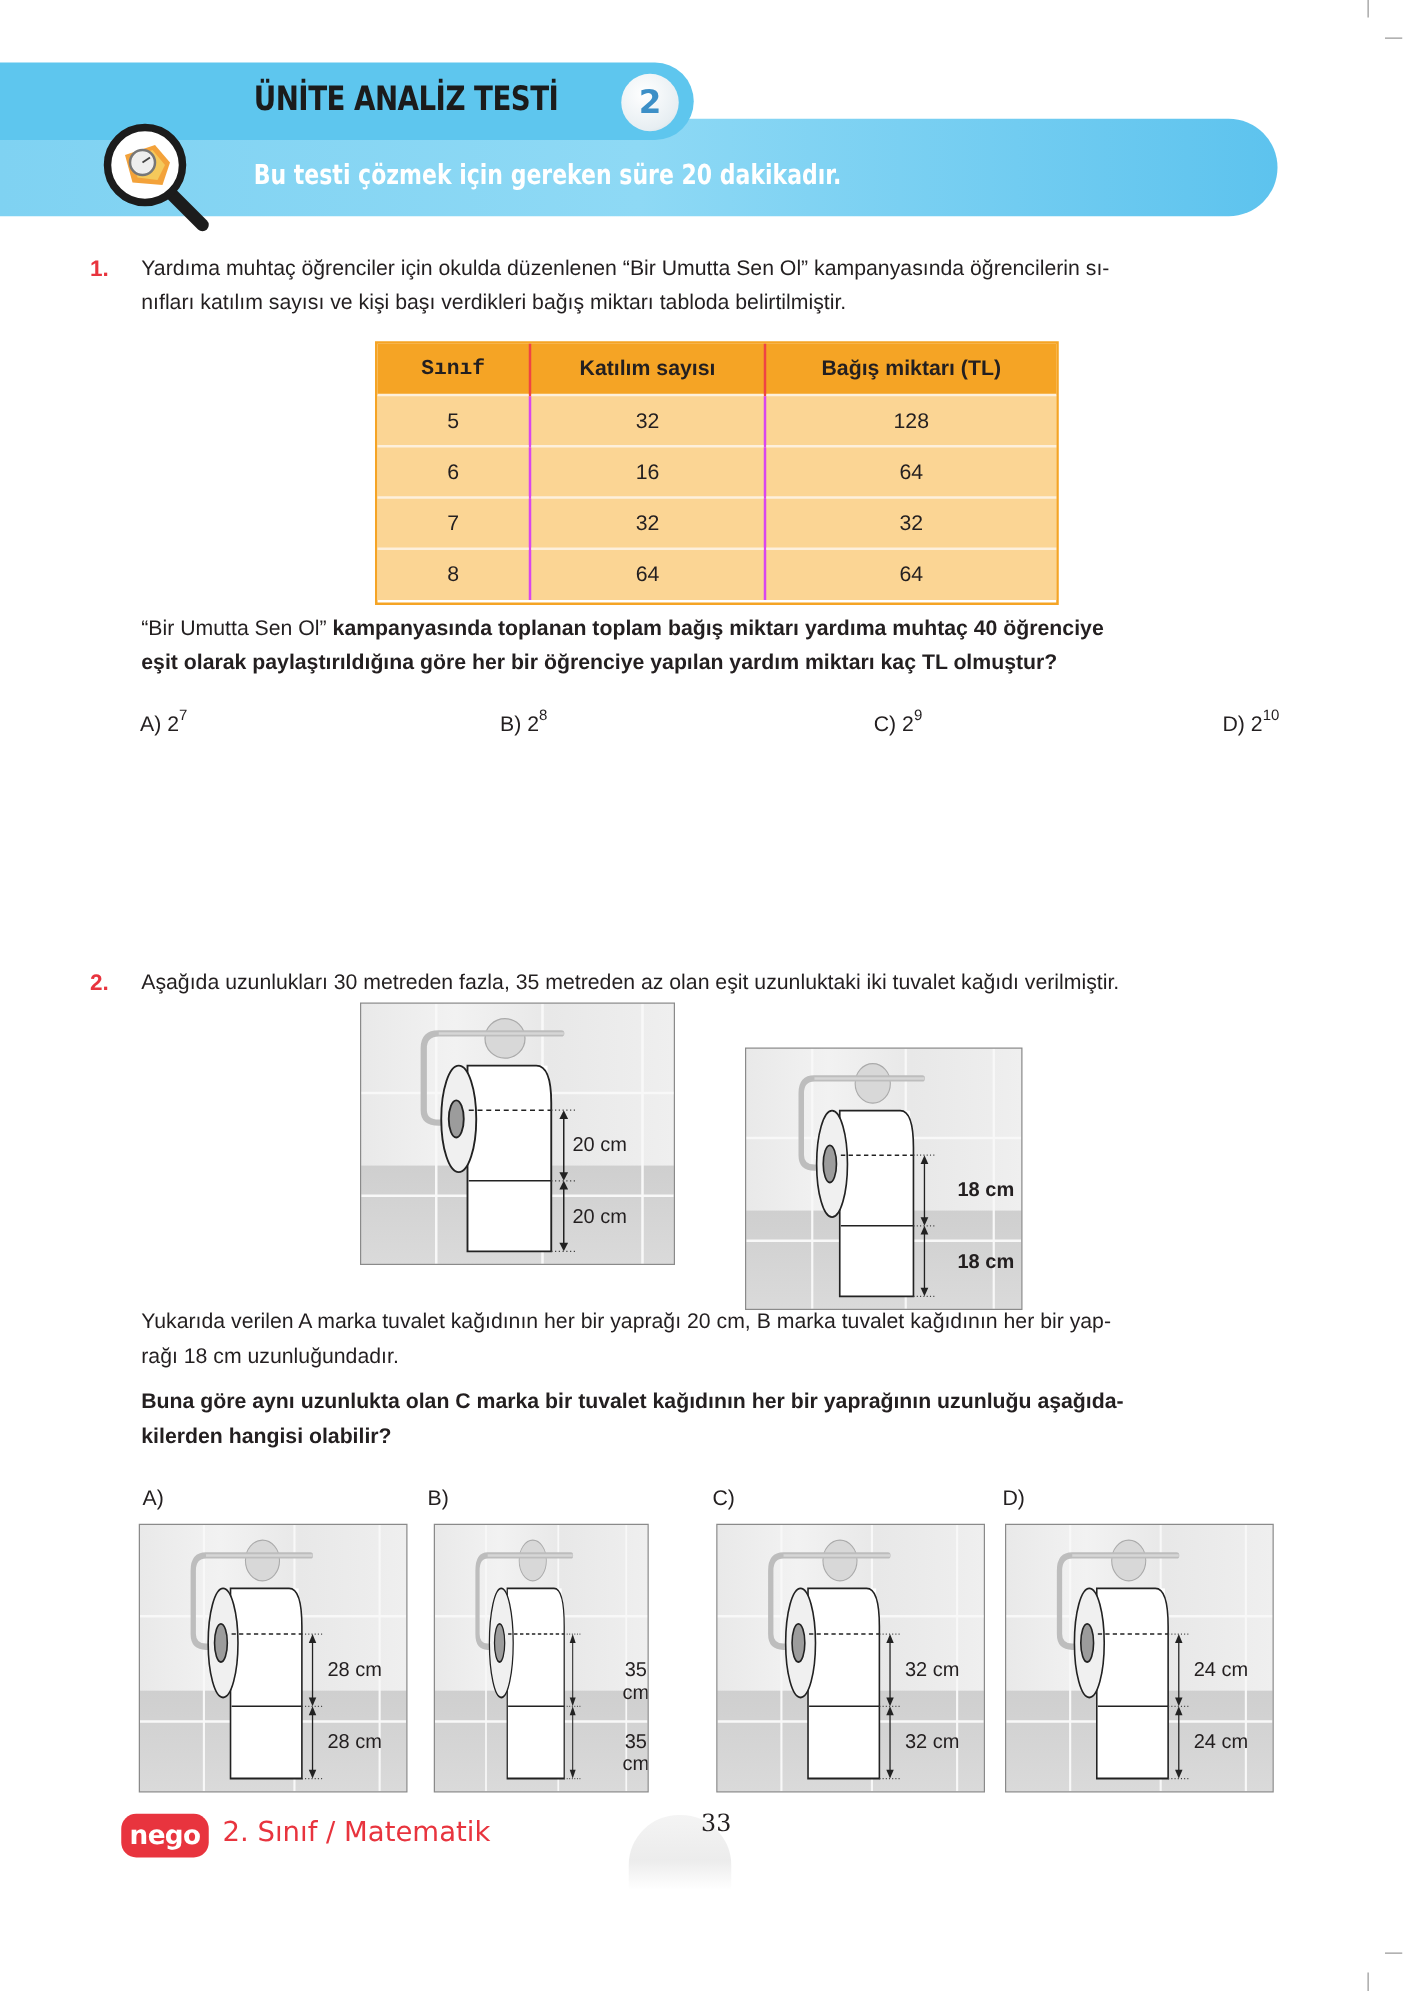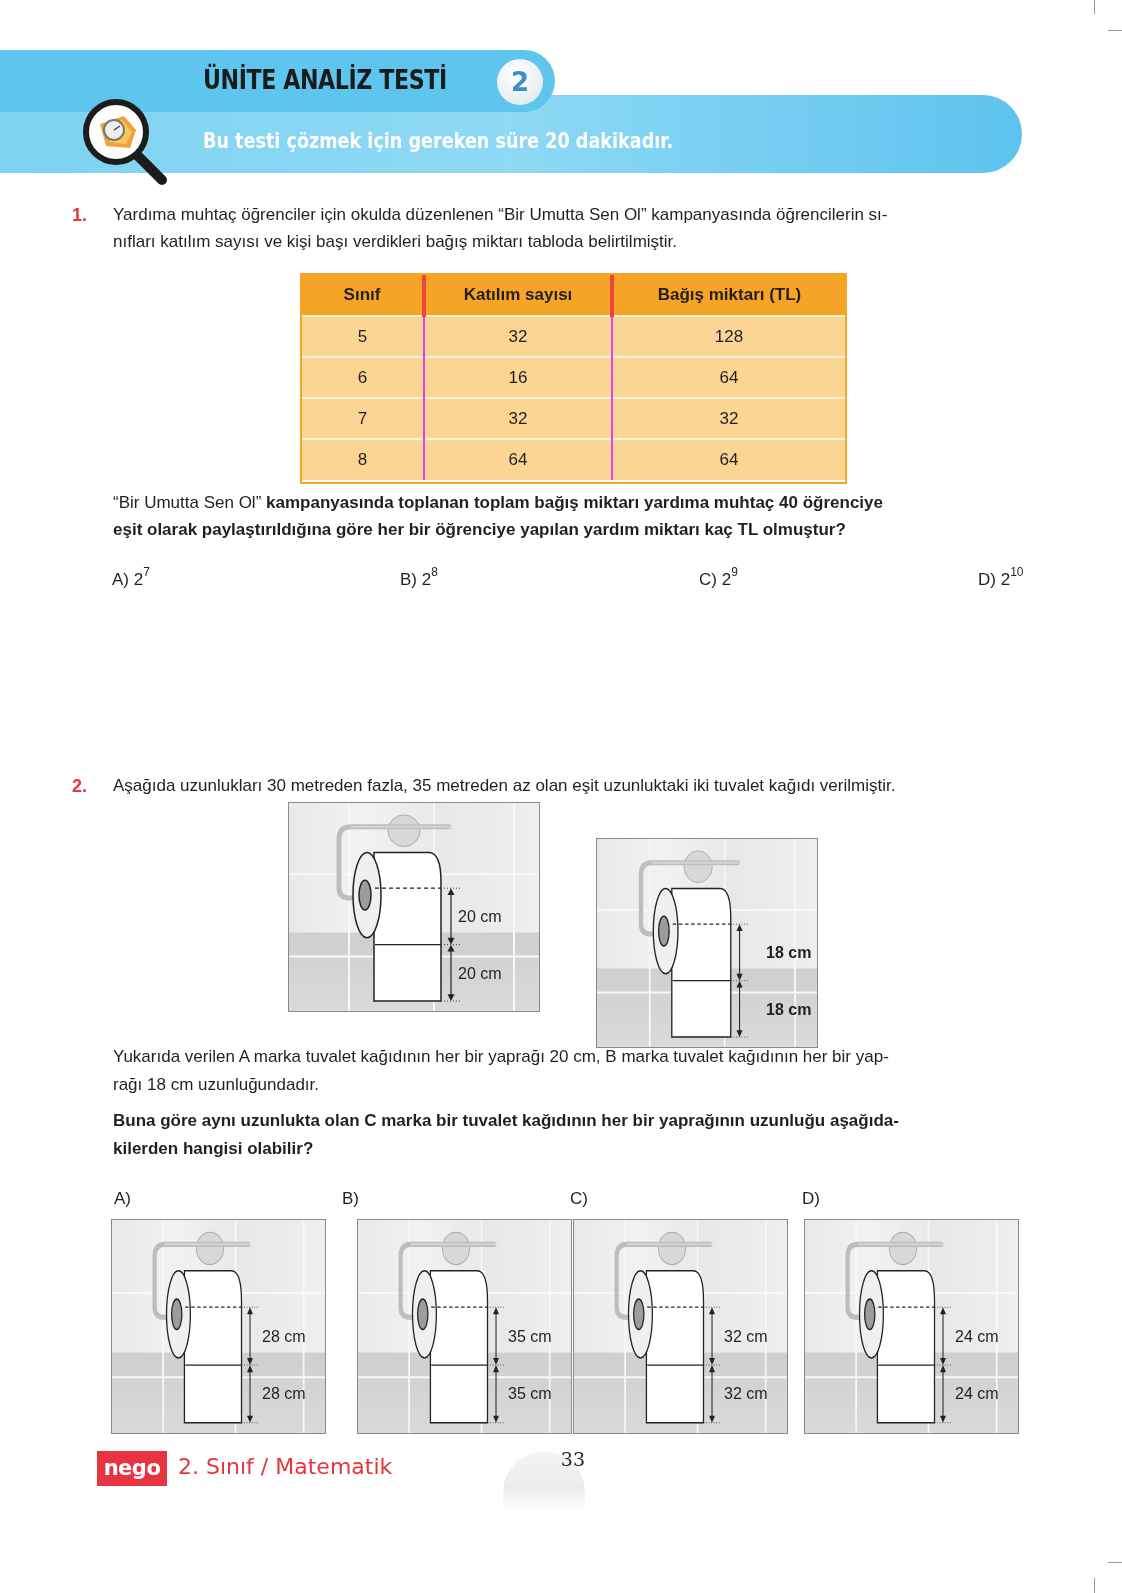--- a/index.html
+++ b/index.html
@@ -21,39 +21,39 @@
     font-weight: bold; font-size: 22px; color: #ffffff; transform: scaleX(0.8); transform-origin: left; white-space: nowrap; }
   .magnifier { position: absolute; left: 80px; top: 96px; width: 90px; height: 90px; }
 
   
   .q-num { position: absolute; left: 72px; color: #e8343e; font-weight: bold; font-size: 18px; }
   .q-text { position: absolute; left: 113px; font-size: 17px; line-height: 27px; color: #231f20; }
   .bold { font-weight: bold; }
 
   
   .data-table { position: absolute; left: 302px; top: 275px; width: 543px; border-collapse: collapse; font-size: 17px; }
-  .data-table th { background: #f5a425; color: #231f20; font-weight: bold; height: 41px; border-left: 4px solid #ef4444; }
+  .data-table th { background: #f5a425; color: #231f20; font-weight: bold; height: 41px; border-left: 2px solid #ef4444; }
   .data-table th:first-child { border-left: none; }
   .data-table td { background: #fbd594; height: 41px; text-align: center; border-top: 2px solid #fdf0dc; border-left: 2px solid #d946ef; }
   .data-table td:first-child { border-left: none; }
   .table-wrap { position: absolute; left: 300px; top: 273px; width: 547px; height: 211px; border: 2px solid #f5a425; }
 
   .choice { position: absolute; font-size: 17px; }
   .choice sup { font-size: 12px; position: relative; top: -2px; }
 
   
   .tp-figure { position: absolute; border: 1px solid #8a8a8a; overflow: hidden;
     background:
       linear-gradient(180deg, rgba(0,0,0,0) 0%, rgba(0,0,0,0) 62%, #cfcfcf 62.5%, #dadada 100%),
       linear-gradient(90deg, #e9e9e9 0%, #f2f2f2 30%, #e8e8e8 60%, #efefef 100%); }
   .tp-figure svg { width: 100%; height: 100%; display: block; }
   .opt-label { position: absolute; font-size: 17px; }
 
   
-  .logo-box { position: absolute; left: 97px; top: 1451px; width: 70px; height: 35px; background: #e8343e; border-radius: 0;
+  .logo-box { position: absolute; left: 97px; top: 1451px; width: 70px; height: 35px; background: #e8343e; border-radius: 12px;
     color: #ffffff; font-weight: bold; font-size: 21px; text-align: center; line-height: 34px; font-family: "DejaVu Sans", sans-serif; letter-spacing: -0.5px; }
   .footer-subject { position: absolute; left: 178px; top: 1454px; color: #e8343e; font-size: 22px; font-family: "DejaVu Sans", sans-serif; }
   .page-bg { position: absolute; left: 503px; top: 1452px; width: 82px; height: 60px;
     background: linear-gradient(180deg, #f4f4f4 0%, #ececec 60%, #ffffff 100%); border-radius: 40px 40px 0 0; }
   .page-num { position: absolute; left: 503px; top: 1448px; width: 82px; text-align: right; font-size: 19px; color: #231f20; font-family: "DejaVu Serif", serif; }
   .crop-mark { position: absolute; background: #999; }
 </style>
 </head>
 <body>
 
@@ -79,21 +79,21 @@
 </div>
 
 <div class="q-num" style="top:205px;">1.</div>
 <div class="q-text" style="top:201px;">Yardıma muhtaç öğrenciler için okulda düzenlenen “Bir Umutta Sen Ol” kampanyasında öğrencilerin sı-</div>
 <div class="q-text" style="top:228px;">nıfları katılım sayısı ve kişi başı verdikleri bağış miktarı tabloda belirtilmiştir.</div>
 
 <div class="table-wrap"></div>
 <table class="data-table">
   <thead>
     <tr>
-      <th style="width:122px;">Sınıf</th>
+      <th style="width:122px;font-family:Liberation Mono, monospace;">Sınıf</th>
       <th style="width:188px;">Katılım sayısı</th>
       <th>Bağış miktarı (TL)</th>
     </tr>
   </thead>
   <tbody>
     <tr>
       <td>5</td>
       <td>32</td>
       <td>128</td>
     </tr>
@@ -258,21 +258,21 @@
     <polygon points="162,86 158.5,93 165.5,93" fill="#222"></polygon>
     <polygon points="162,143 158.5,136 165.5,136" fill="#222"></polygon>
     <line x1="162" y1="146" x2="162" y2="197" stroke="#222" stroke-width="1.2"></line>
     <polygon points="162,143 158.5,150 165.5,150" fill="#222"></polygon>
     <polygon points="162,200 158.5,193 165.5,193" fill="#222"></polygon>
   </svg>
 </div>
   <span style="position:absolute;left:150px;top:108px;font-size:16px;">28 cm</span>
   <span style="position:absolute;left:150px;top:165px;font-size:16px;">28 cm</span>
 </div>
-<div class="tp-figure" style="left:357px;top:1219px;width:215px;height:215px;">
+<div class="tp-figure" style="left:347px;top:1219px;width:172px;height:215px;text-align:center;">
   <div class="svg-slot" style="position: absolute; inset: 0px;">
   <svg viewBox="0 0 250 210" preserveAspectRatio="none">
 
     <g stroke="#f8f8f8" stroke-width="2" fill="none">
       <line x1="60" y1="0" x2="60" y2="210"></line>
           <line x1="145" y1="0" x2="145" y2="210"></line>
           <line x1="225" y1="0" x2="225" y2="210"></line>
       <line x1="0" y1="72" x2="250" y2="72"></line>
           <line x1="0" y1="155" x2="250" y2="155"></line>
     </g>

